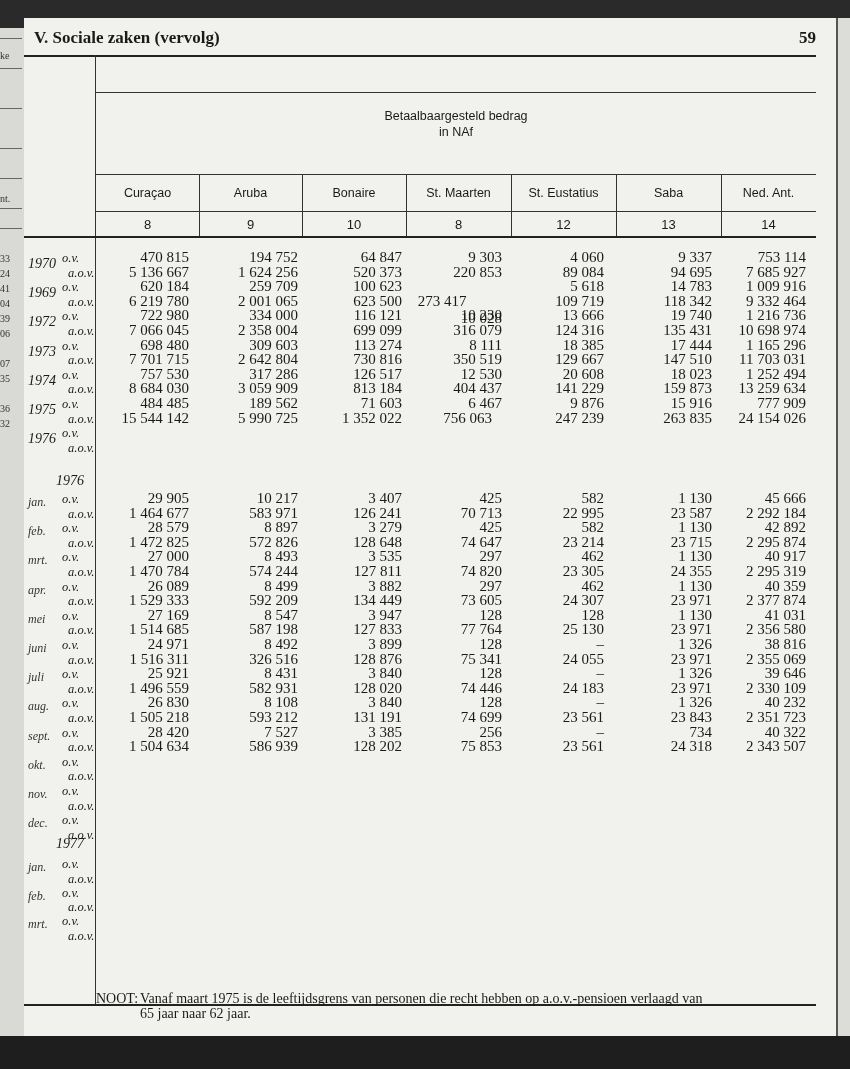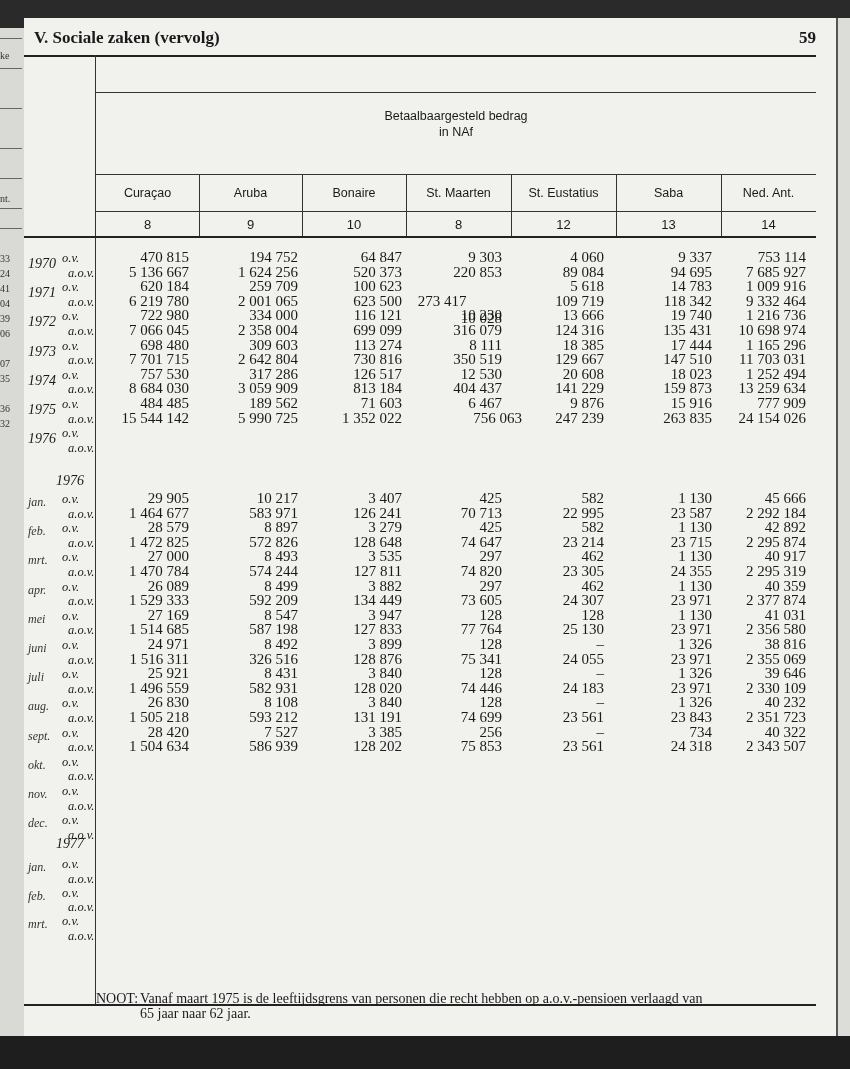--- a/index.html
+++ b/index.html
@@ -107,21 +107,21 @@
       <div class="cell" style="top: 232px; left: 568px; width: 120px;">9 337</div>
       <div class="cell" style="top: 232px; left: 662px; width: 120px;">753 114</div>
       <div class="rowlbl-type" style="top: 247.6px; left: 44px;">a.o.v.</div>
       <div class="cell" style="top: 246.6px; left: 45px; width: 120px;">5 136 667</div>
       <div class="cell" style="top: 246.6px; left: 154px; width: 120px;">1 624 256</div>
       <div class="cell" style="top: 246.6px; left: 258px; width: 120px;">520 373</div>
       <div class="cell" style="top: 246.6px; left: 358px; width: 120px;">220 853</div>
       <div class="cell" style="top: 246.6px; left: 460px; width: 120px;">89 084</div>
       <div class="cell" style="top: 246.6px; left: 568px; width: 120px;">94 695</div>
       <div class="cell" style="top: 246.6px; left: 662px; width: 120px;">7 685 927</div>
-      <div class="rowlbl-year" style="top: 267.2px;">1971</div>
+      <div class="rowlbl-year" style="top: 267.2px;">1969</div>
       <div class="rowlbl-type" style="top: 262.2px;">o.v.</div>
       <div class="cell" style="top: 261.2px; left: 45px; width: 120px;">620 184</div>
       <div class="cell" style="top: 261.2px; left: 154px; width: 120px;">259 709</div>
       <div class="cell" style="top: 261.2px; left: 258px; width: 120px;">100 623</div>
       <div class="cell" style="top: 261.2px; left: 358px; width: 120px; margin-top: 32px;">10 028</div>
       <div class="cell" style="top: 261.2px; left: 460px; width: 120px;">5 618</div>
       <div class="cell" style="top: 261.2px; left: 568px; width: 120px;">14 783</div>
       <div class="cell" style="top: 261.2px; left: 662px; width: 120px;">1 009 916</div>
       <div class="rowlbl-type" style="top: 276.8px; left: 44px;">a.o.v.</div>
       <div class="cell" style="top: 275.8px; left: 45px; width: 120px;">6 219 780</div>
@@ -188,21 +188,21 @@
       <div class="cell" style="top: 378px; left: 154px; width: 120px;">189 562</div>
       <div class="cell" style="top: 378px; left: 258px; width: 120px;">71 603</div>
       <div class="cell" style="top: 378px; left: 358px; width: 120px;">6 467</div>
       <div class="cell" style="top: 378px; left: 460px; width: 120px;">9 876</div>
       <div class="cell" style="top: 378px; left: 568px; width: 120px;">15 916</div>
       <div class="cell" style="top: 378px; left: 662px; width: 120px;">777 909</div>
       <div class="rowlbl-type" style="top: 393.6px; left: 44px;">a.o.v.</div>
       <div class="cell" style="top: 392.6px; left: 45px; width: 120px;">15 544 142</div>
       <div class="cell" style="top: 392.6px; left: 154px; width: 120px;">5 990 725</div>
       <div class="cell" style="top: 392.6px; left: 258px; width: 120px;">1 352 022</div>
-      <div class="cell" style="top: 392.6px; left: 378px; width: 120px;">756 063</div>
+      <div class="cell" style="top: 392.6px; left: 348px; width: 120px;">756 063</div>
       <div class="cell" style="top: 392.6px; left: 460px; width: 120px;">247 239</div>
       <div class="cell" style="top: 392.6px; left: 568px; width: 120px;">263 835</div>
       <div class="cell" style="top: 392.6px; left: 662px; width: 120px;">24 154 026</div>
       <div class="rowlbl-year" style="top: 413.2px;">1976</div>
       <div class="rowlbl-type" style="top: 408.2px;">o.v.</div>
       <div class="cell" style="top: 407.2px; left: 45px; width: 120px;"></div>
       <div class="cell" style="top: 407.2px; left: 154px; width: 120px;"></div>
       <div class="cell" style="top: 407.2px; left: 258px; width: 120px;"></div>
       <div class="cell" style="top: 407.2px; left: 358px; width: 120px;"></div>
       <div class="cell" style="top: 407.2px; left: 460px; width: 120px;"></div>

